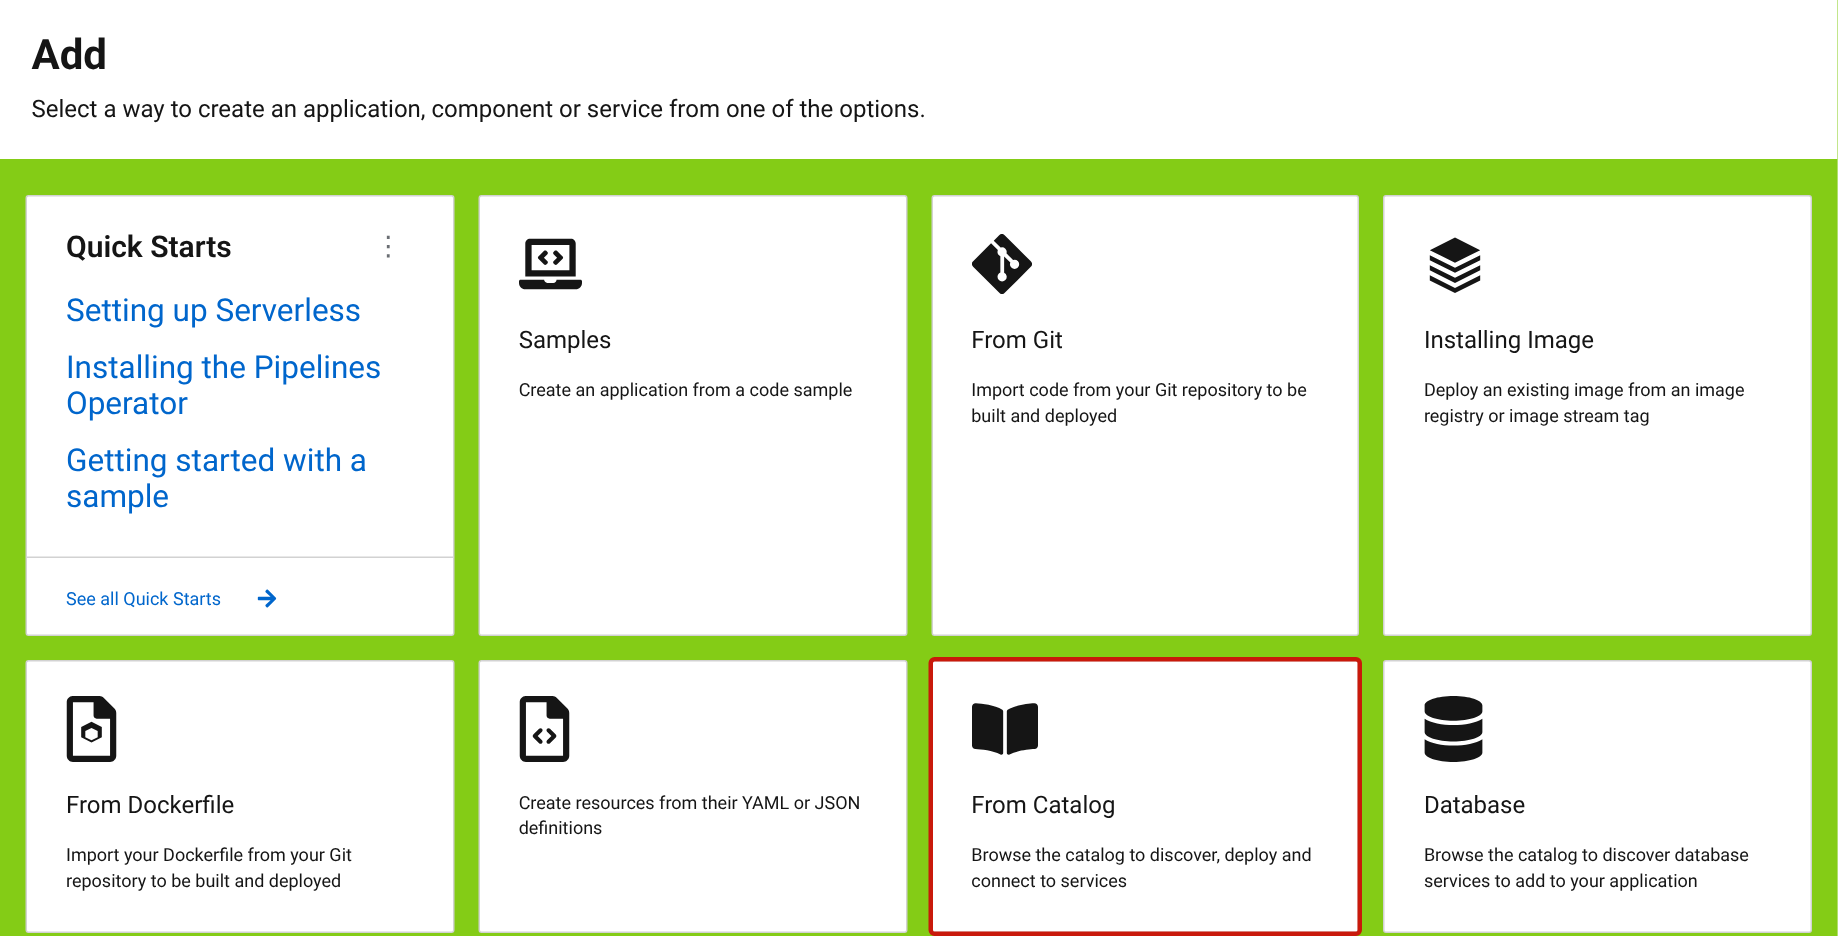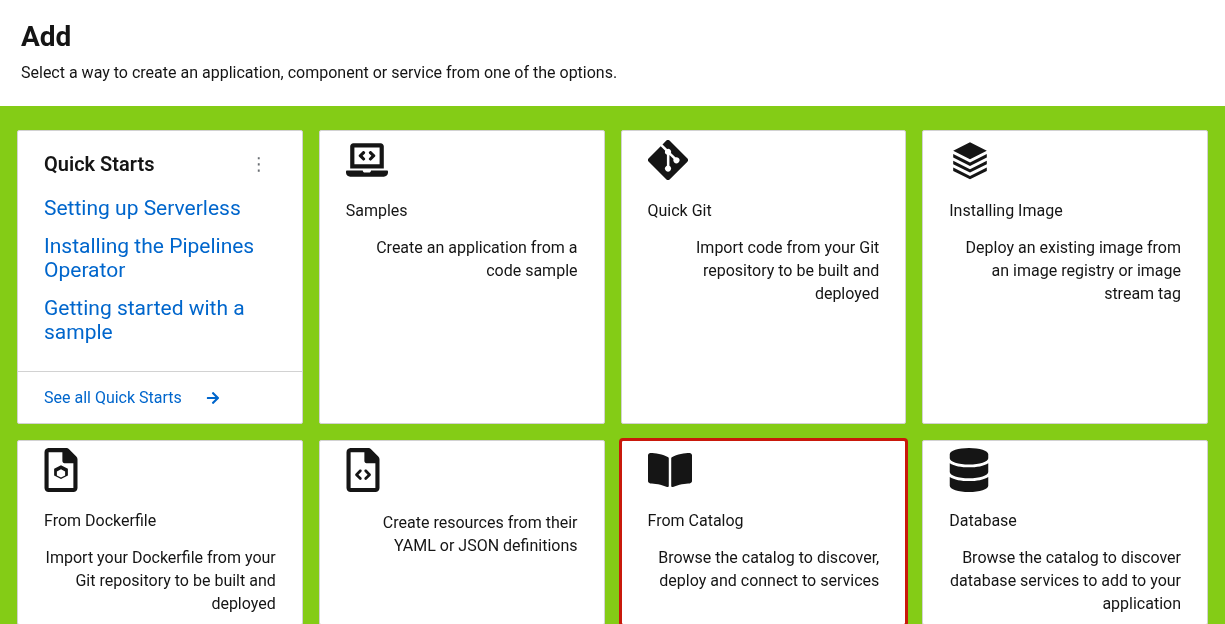--- a/index.html
+++ b/index.html
@@ -31,21 +31,21 @@
     }
     .card-grid {
       display: grid;
       grid-template-columns: repeat(4, 1fr);
       gap: 16px;
     }
     .card {
       background: #fff;
       border: 1px solid #d2d2d2;
       border-radius: 2px;
-      padding: 8px 26px;
+      padding: 24px 26px;
       cursor: pointer;
     }
     .card.quick-starts {
       padding: 0;
     }
     .quick-starts-header {
       display: flex;
       justify-content: space-between;
       align-items: center;
       padding: 20px 26px 12px;
@@ -73,42 +73,41 @@
       font-size: 21px;
       padding: 7px 0;
     }
     .quick-starts-footer {
       border-top: 1px solid #d2d2d2;
       padding: 16px 26px;
     }
     .quick-starts-footer a {
       color: #0066cc;
       text-decoration: none;
-      font-size: 16px;
+      font-size: 12px;
       display: inline-flex;
       align-items: center;
       gap: 24px;
     }
     .card-icon {
       height: 42px;
       margin-bottom: 20px;
       display: flex;
       align-items: center;
     }
     .card-title {
       font-size: 16px;
       font-weight: 400;
       margin-bottom: 16px;
       color: #151515;
     }
     .card-desc {
-      font-size: 16px;
+      font-size: 12px;
       color: #151515;
       line-height: 1.45;
-      text-align: right;
     }
     .card.highlighted {
       outline: 3px solid #c9190b;
       outline-offset: -1px;
     }
     .arrow-svg {
       display: inline-block;
     }
   </style>
 </head>
@@ -153,21 +152,21 @@
       <h3 class="card-title">Samples</h3>
       <p class="card-desc">Create an application from a code sample</p>
     </div>
 
     <div class="card">
       <div class="card-icon">
         <svg width="40" height="40" viewBox="0 0 92 92" fill="#151515">
             <path d="M90.156 41.965 50.036 1.848a5.913 5.913 0 0 0-8.368 0l-8.332 8.332 10.566 10.566a7.03 7.03 0 0 1 7.23 1.684 7.03 7.03 0 0 1 1.668 7.277l10.187 10.184a7.03 7.03 0 0 1 7.278 1.672 7.04 7.04 0 0 1 0 9.957 7.04 7.04 0 0 1-9.957 0 7.04 7.04 0 0 1-1.532-7.66l-9.5-9.497V59.36a7.04 7.04 0 0 1 1.86 11.29 7.04 7.04 0 0 1-9.957 0 7.04 7.04 0 0 1 0-9.958 7.04 7.04 0 0 1 2.304-1.527V33.926a7.04 7.04 0 0 1-3.82-9.234L29.242 14.272 1.734 41.777a5.92 5.92 0 0 0 0 8.371L41.855 90.27a5.92 5.92 0 0 0 8.368 0l39.933-39.934a5.92 5.92 0 0 0 0-8.371"></path>
           </svg>
       </div>
-      <h3 class="card-title">Quick Git</h3>
+      <h3 class="card-title">From Git</h3>
       <p class="card-desc">Import code from your Git repository to be built and deployed</p>
     </div>
 
     <div class="card">
       <div class="card-icon">
         <svg width="42" height="42" viewBox="0 0 100 100" fill="#151515">
             <path d="M50 8 10 28l40 20 40-20zM10 44l40 20 40-20v-8L50 56 10 36zm0 16 40 20 40-20v-8L50 72 10 52zm0 16 40 20 40-20v-8L50 88 10 68z"></path>
           </svg>
       </div>
       <h3 class="card-title">Installing Image</h3>

